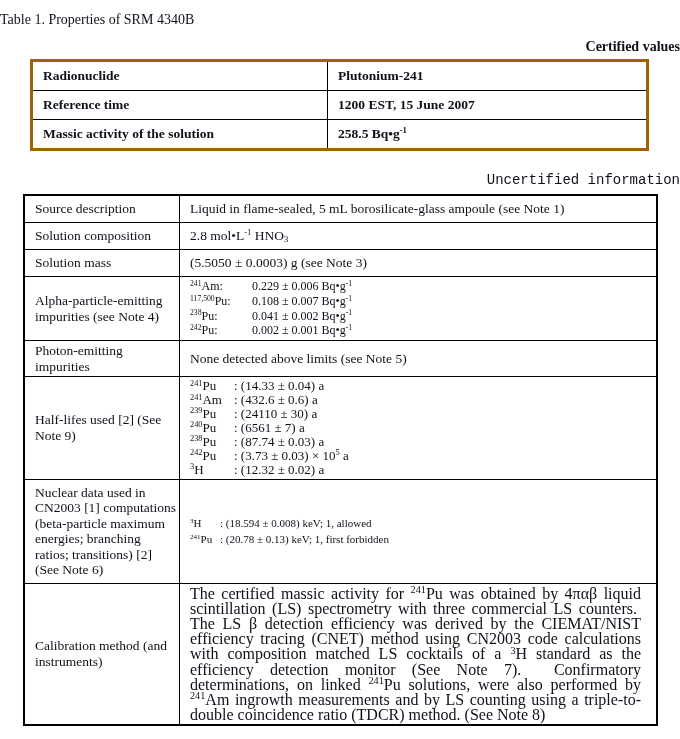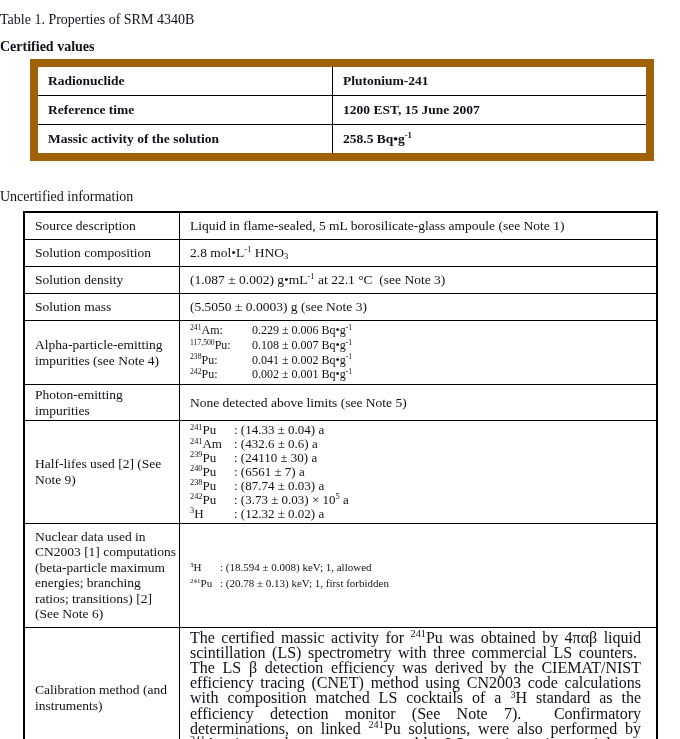--- a/index.html
+++ b/index.html
@@ -7,29 +7,29 @@
   body {
     background: #ffffff;
     color: #10101a;
     font-family: "Liberation Serif", "DejaVu Serif", serif;
     font-size: 13.5px;
   }
   sup { font-size: .64em; position: relative; top: -.55em; line-height: 0; vertical-align: baseline; }
   sub { font-size: .64em; position: relative; bottom: -.25em; line-height: 0; vertical-align: baseline; }
 
   .title { text-align: left; font-size: 14px; padding-top: 12px; }
-  .heading { text-align: left; font-size: 14px; }
+  .heading { text-align: right; font-size: 14px; }
   .heading-cert { font-weight: bold; margin: 11px 0 4px 0; }
-  .heading-unc  { font-weight: normal; margin: 28px 0 6px 0; }
+  .heading-unc  { font-weight: normal; margin: 21px 0 6px 0; font-family: Liberation Mono, monospace; }
 
   table { border-collapse: collapse; table-layout: fixed; }
   td { border: 1px solid #000; vertical-align: middle; }
 
   
-  .cert { margin-left: 30px; width: 616px; border: 8px solid #a16207; }
+  .cert { margin-left: 30px; width: 616px; border: 3px solid #a16207; }
   .cert td { font-weight: bold; padding: 6px 8px 6px 10px; font-size: 13.5px; }
   .cert td.lbl { width: 276px; }
   .cert td.val.plain { font-weight: normal; }
   .cert td.val.plain b { font-weight: bold; }
 
   
   .unc { margin-left: 23px; width: 633px; border: 2px solid #000; }
   .unc td { padding: 5px 15px 5px 10px; font-size: 13.5px; }
   .unc td.lbl { width: 142px; padding-right: 2px; line-height: 15.5px; }
   .unc td.tight { padding-top: 2px; padding-bottom: 2px; }
@@ -77,24 +77,20 @@
     <tbody>
       <tr>
         <td class="lbl">Source description</td>
         <td class="val">Liquid in flame-sealed, 5 mL borosilicate-glass ampoule (see Note 1)</td>
       </tr>
       <tr>
         <td class="lbl">Solution composition</td>
         <td class="val">2.8 mol•L<sup>-1</sup> HNO<sub>3</sub></td>
       </tr>
       <tr>
-        <td class="lbl">Solution density</td>
-        <td class="val">(1.087 ± 0.002) g•mL<sup>-1</sup> at 22.1 °C&nbsp; (see Note 3)</td>
-      </tr>
-      <tr>
         <td class="lbl">Solution mass</td>
         <td class="val">(5.5050 ± 0.0003) g (see Note 3)</td>
       </tr>
 
       <tr>
         <td class="lbl">Alpha-particle-emitting impurities (see Note 4)</td>
         <td class="val tight">
           <div class="alpha-line"><span class="nuc"><sup>241</sup>Am:</span><span>0.229 ± 0.006 Bq•g<sup>-1</sup></span></div>
           <div class="alpha-line"><span class="nuc"><sup>117,500</sup>Pu:</span><span>0.108 ± 0.007 Bq•g<sup>-1</sup></span></div>
           <div class="alpha-line"><span class="nuc"><sup>238</sup>Pu:</span><span>0.041 ± 0.002 Bq•g<sup>-1</sup></span></div>

